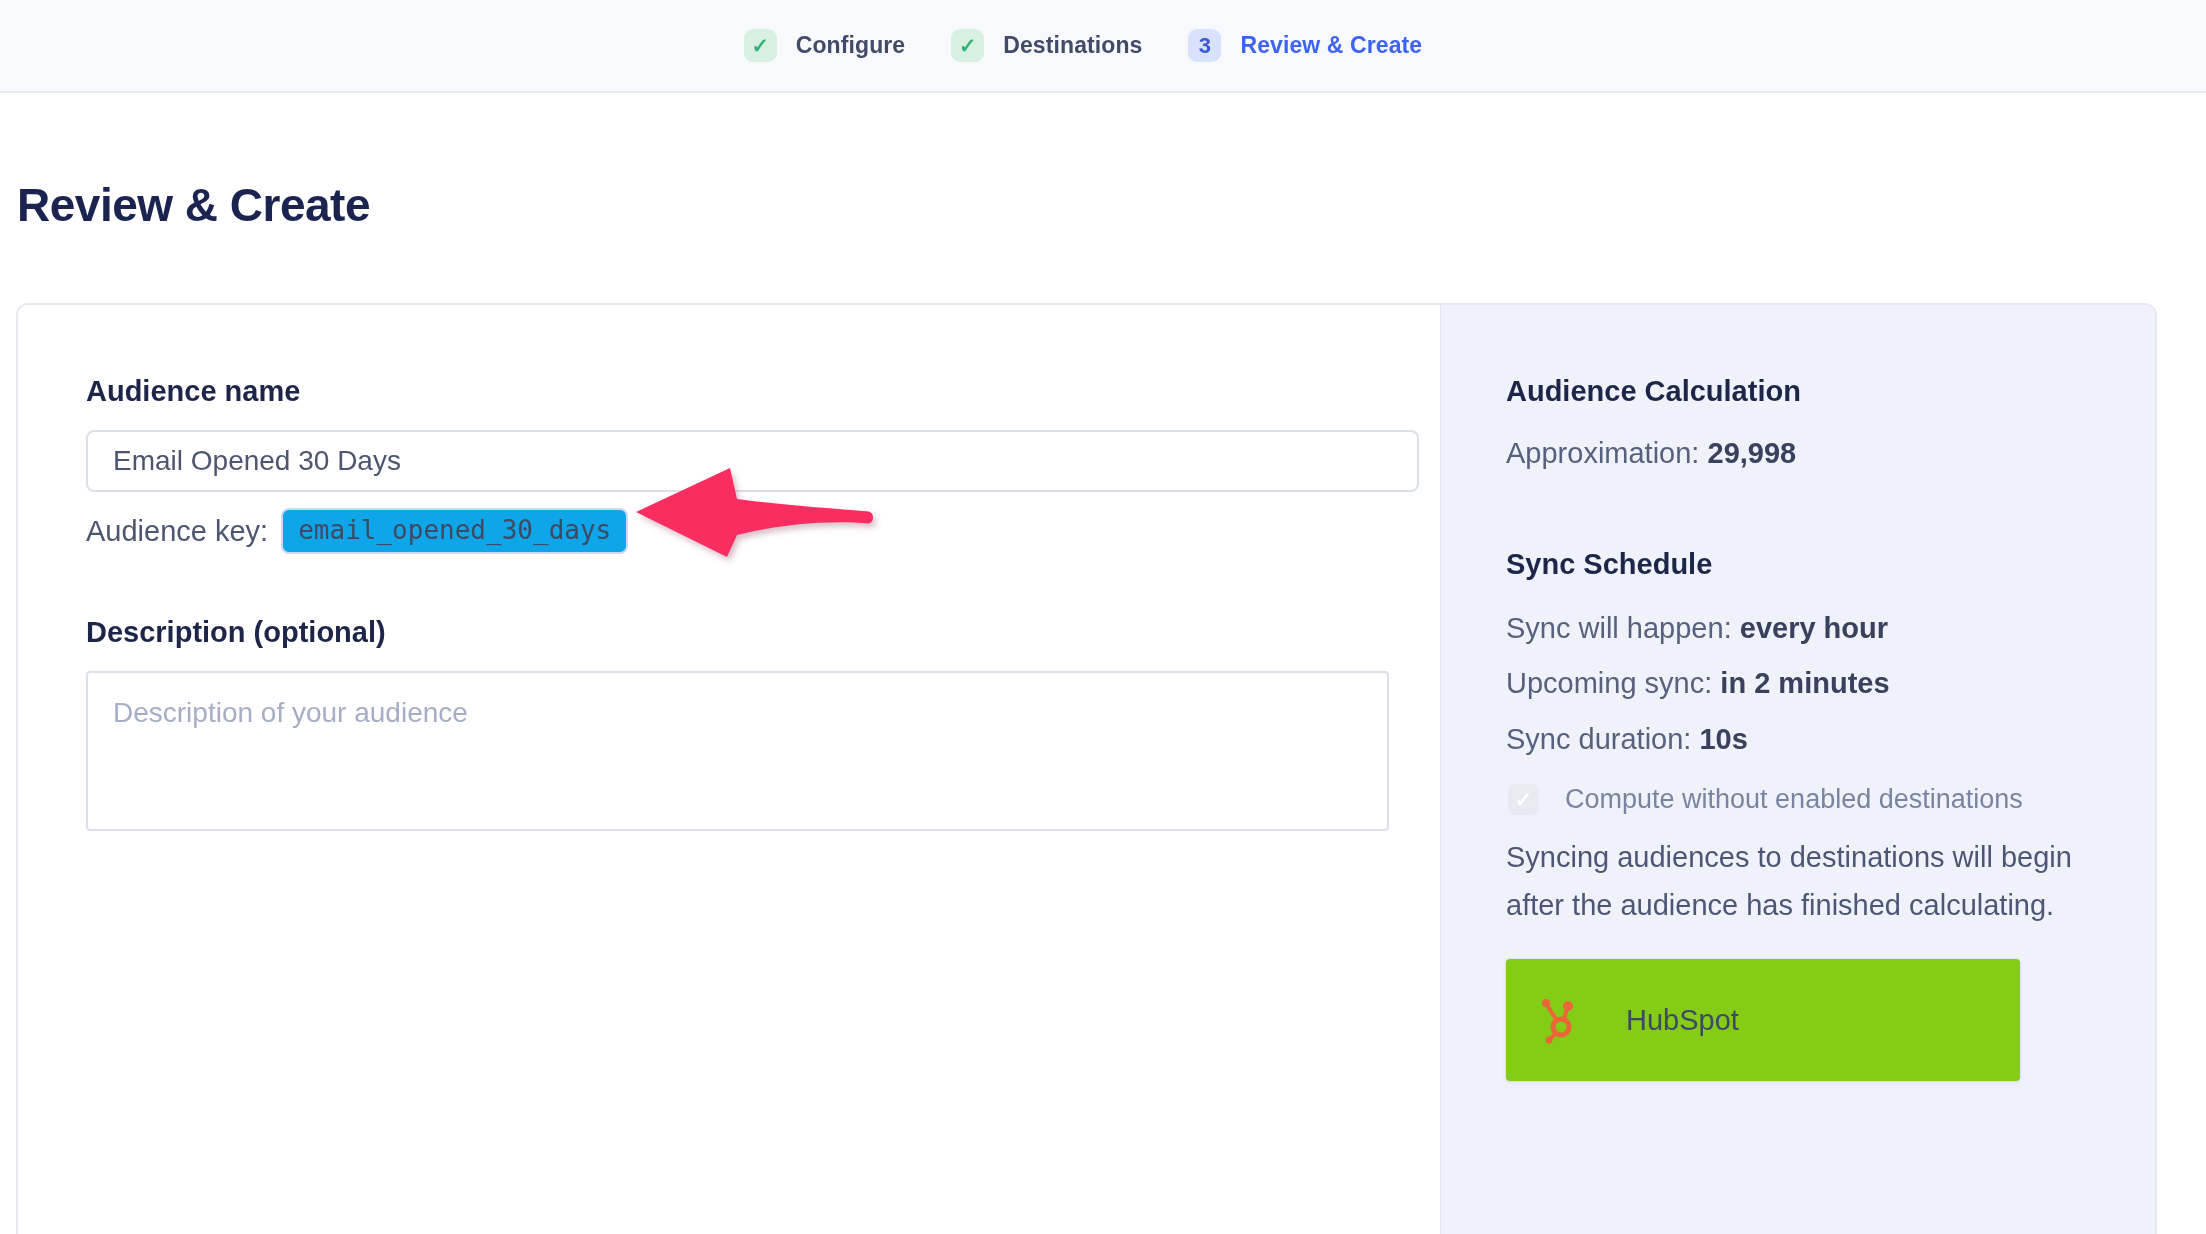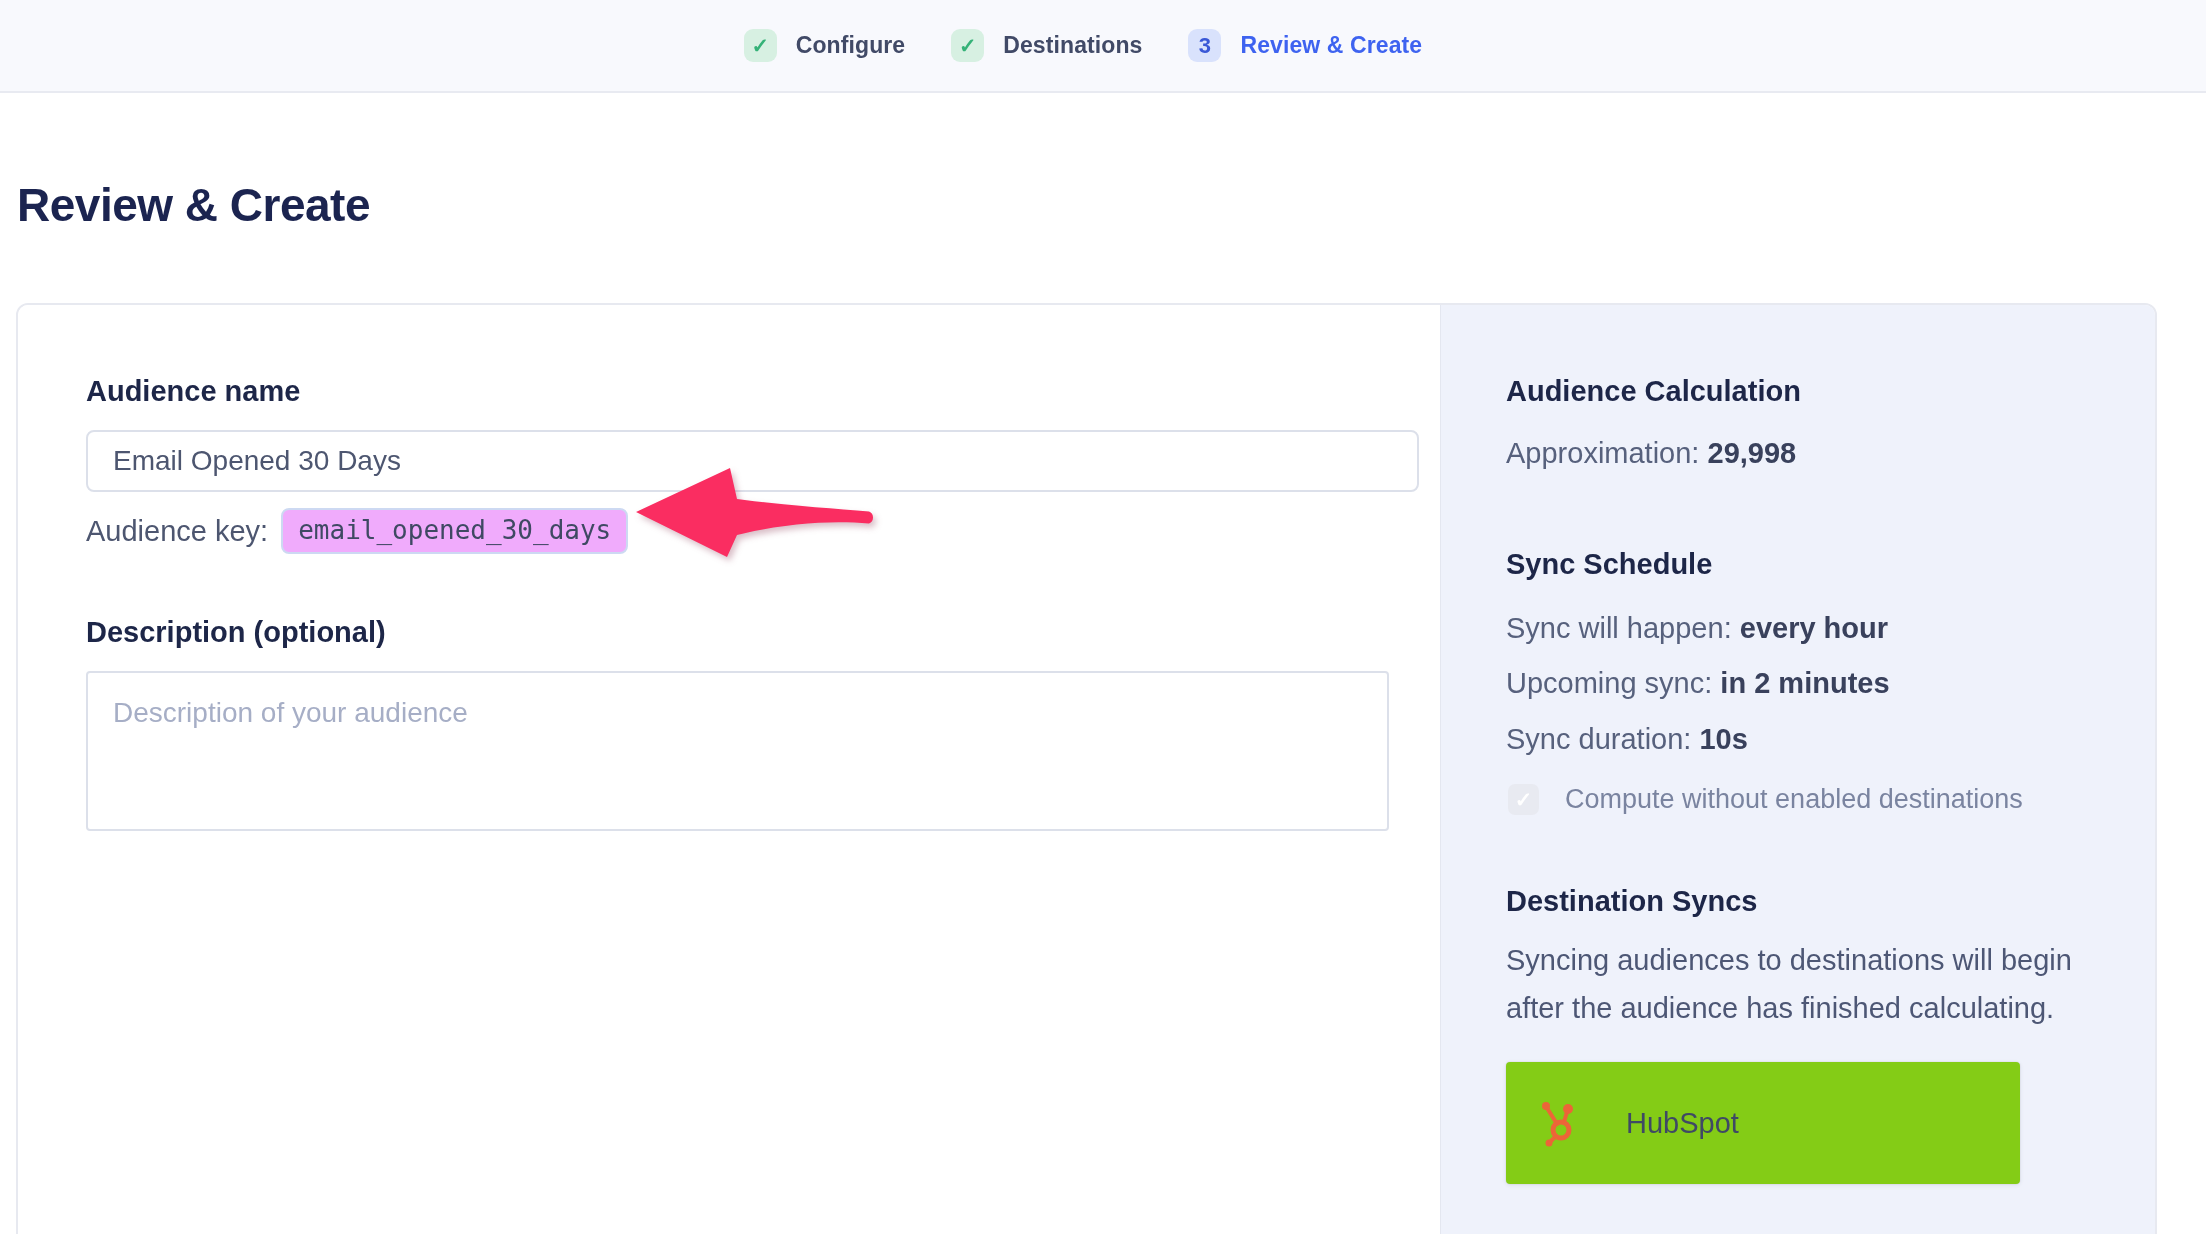--- a/index.html
+++ b/index.html
@@ -64,21 +64,21 @@
     font-family: "Liberation Sans", sans-serif;
     font-size: 28px; color: #4d5670; padding: 0 25px;
     background: #ffffff; outline: none; display: block;
   }
   .key-row { margin-top: 16px; display: flex; align-items: center; }
   .key-label { font-size: 29px; color: #4d5670; }
   .key-chip {
     margin-left: 13px;
     font-family: "DejaVu Sans Mono", monospace;
     font-size: 26px; color: #3f4963;
-    background: #f0abfc; border: 2px solid #cdd9f2; border-radius: 8px;
+    background: #0ea5e9; border: 2px solid #cdd9f2; border-radius: 8px;
     padding: 5px 15px 7px;
   }
   .desc-label { margin-top: 62px; }
   .textarea {
     margin-top: 22px; width: 1303px; height: 160px;
     border: 2px solid #dce0ea; border-radius: 4px;
     font-family: "Liberation Sans", sans-serif;
     font-size: 28px; color: #4d5670; padding: 24px 25px;
     background: #ffffff; outline: none; resize: none; display: block;
   }
@@ -183,21 +183,20 @@
     </div>
     <div class="summary-row row-sync3">
       <span>Sync duration: </span><b>10s</b>
     </div>
 
     <div class="checkbox-row">
       <span class="checkbox-box">✓</span>
       <span class="checkbox-label">Compute without enabled destinations</span>
     </div>
 
-    <div class="summary-heading h-dest">Destination Syncs</div>
 
     <p class="dest-note">Syncing audiences to destinations will begin after the audience has finished calculating.</p>
 
     <div class="dest-card">
       <span class="dest-logo">
         <svg width="48" height="50" viewBox="0 0 48 48">
           <g stroke="#ec6538" stroke-width="4" fill="none" stroke-linecap="round">
             <line x1="11" y1="9" x2="21" y2="25"></line>
             <line x1="31" y1="13" x2="28" y2="23"></line>
             <line x1="14" y1="43" x2="20" y2="37"></line>

